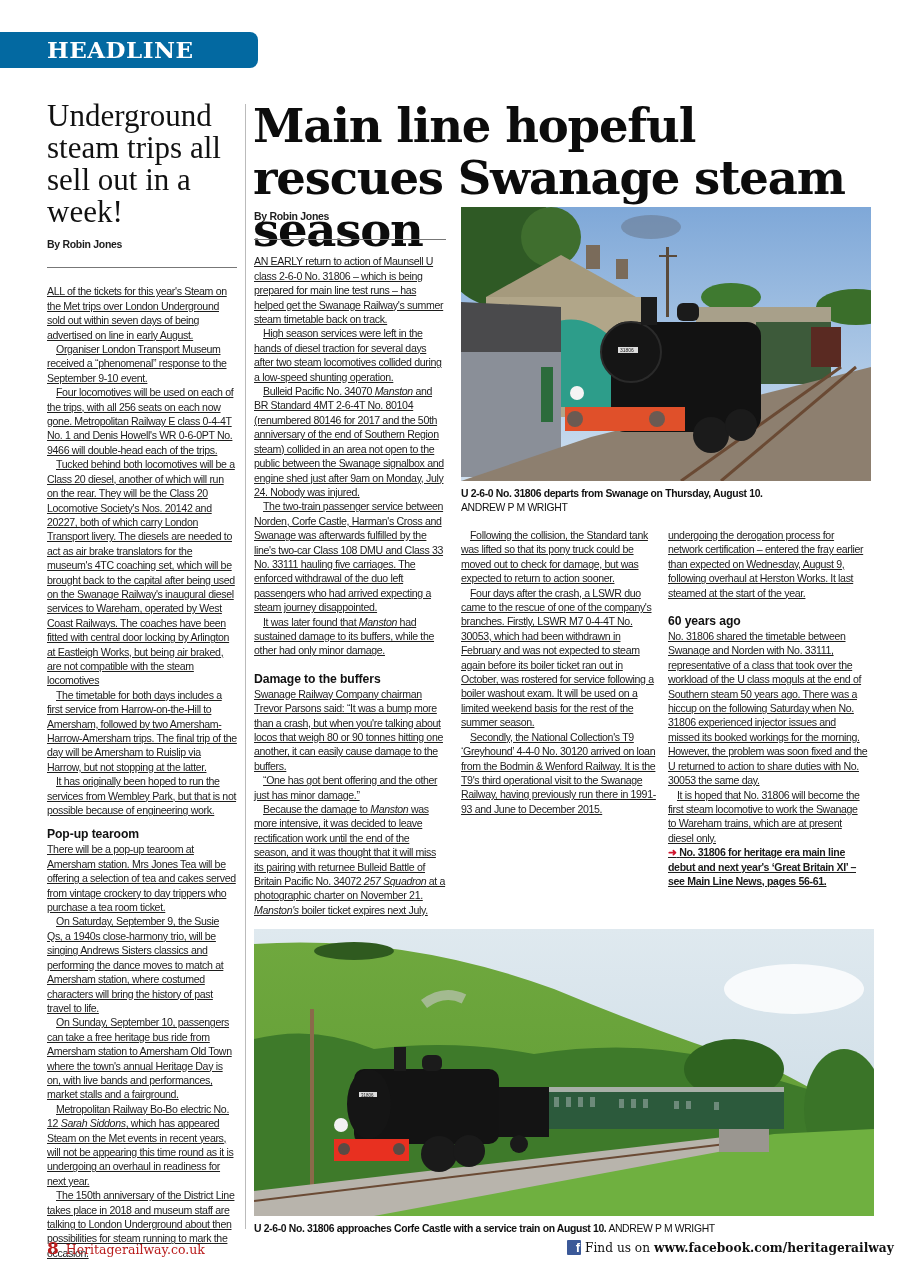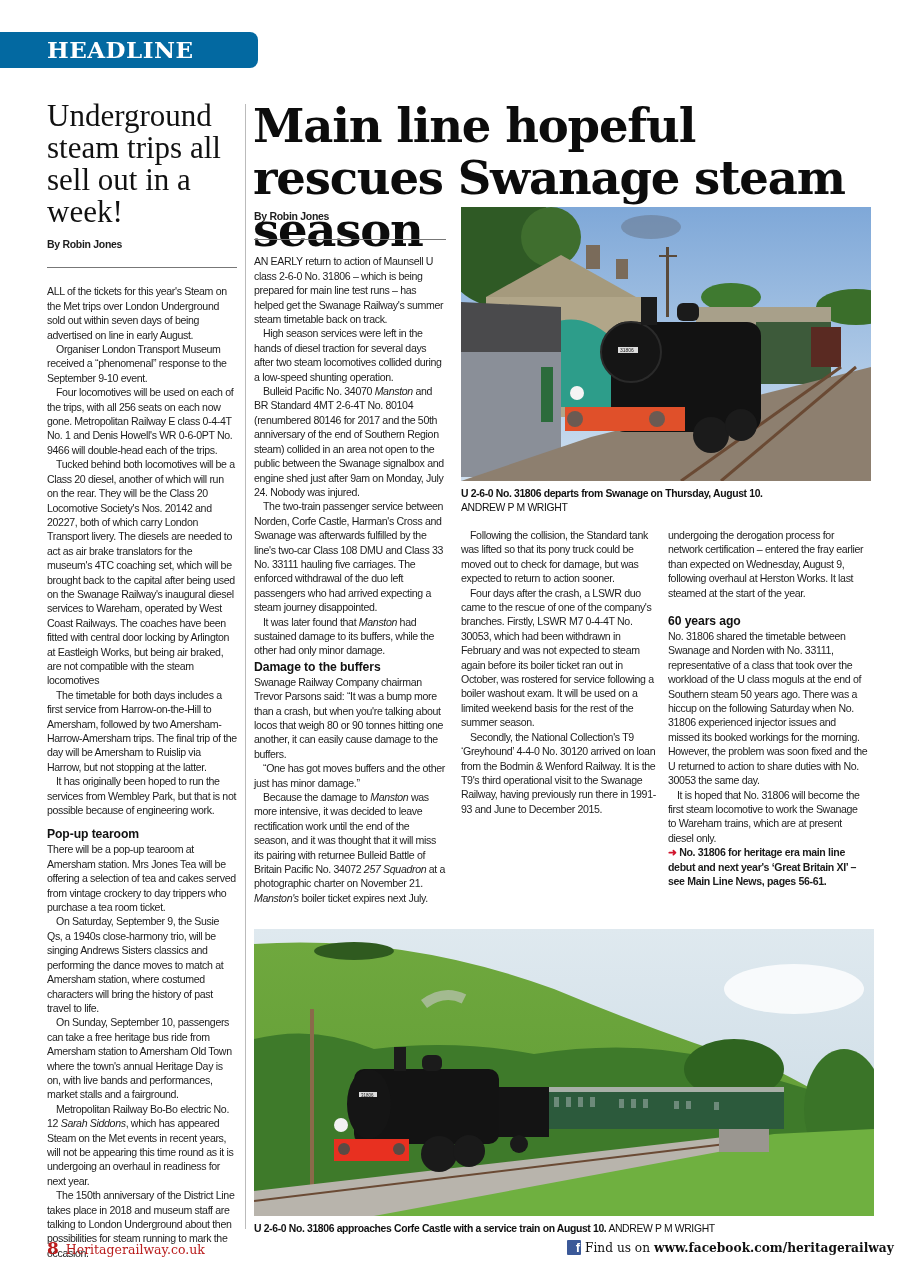--- a/index.html
+++ b/index.html
@@ -2,21 +2,21 @@
 <html><head>
 <meta charset="utf-8">
 <style>
   html,body{margin:0;padding:0;background:#fff;}
   body{width:905px;height:1280px;position:relative;overflow:hidden;font-family:"Liberation Sans",sans-serif;color:#1a1a1a;}
   .banner{position:absolute;left:0;top:32px;width:258px;height:36px;background:#0369a1;border-radius:0 8px 8px 0;}
   .banner span{position:absolute;left:47px;top:4px;font-family:"DejaVu Serif",serif;font-weight:bold;font-size:23px;color:#fff;letter-spacing:0.5px;}
   .side-title{position:absolute;left:47px;top:100px;width:195px;font-family:"Liberation Serif",serif;font-size:31px;line-height:32px;color:#111;}
   .byline{font-family:Liberation Sans, sans-serif;font-weight:bold;font-size:10.5px;letter-spacing:-0.3px;border-bottom:1.5px solid #777;padding-bottom:16px;}
   .col{position:absolute;font-size:10.6px;line-height:14.4px;letter-spacing:-0.35px;color:#1d1d1d;}
-  .col p{margin:0;text-indent:9px;}
+  .col p{margin:0;text-indent:9px;text-decoration:underline;}
   .col p.first{text-indent:0;}
   .col h4{margin:10px 0 0 0;font-size:12.2px;line-height:15px;font-weight:bold;letter-spacing:-0.1px;color:#111;}
   .col h4 + p{text-indent:0;}
   .vrule{position:absolute;left:245px;top:104px;width:1px;height:1125px;background:#bbb;}
   .main-title{position:absolute;left:253px;top:100px;width:640px;font-family:"DejaVu Serif",serif;font-weight:bold;font-size:46.5px;line-height:52px;letter-spacing:-1.2px;color:#0c0c0c;}
   .photo{position:absolute;overflow:hidden;}
   .caption{position:absolute;font-size:10.4px;line-height:13.5px;letter-spacing:-0.35px;color:#111;}
   .caption b{font-weight:bold;}
   .credit{font-weight:normal;}
   .footer-left{position:absolute;left:47px;top:1238px;font-family:"DejaVu Serif",serif;font-size:12.5px;color:#b91c1c;}
@@ -54,23 +54,23 @@
 
 <div class="main-title">Main line hopeful rescues Swanage steam season</div>
 
 <div class="col" style="left:254px;top:209px;width:192px;">
   <div class="byline" style="margin-bottom:14px;">By Robin Jones</div>
   <p class="first">AN EARLY return to action of Maunsell U class 2-6-0 No. 31806 – which is being prepared for main line test runs – has helped get the Swanage Railway's summer steam timetable back on track.</p>
   <p>High season services were left in the hands of diesel traction for several days after two steam locomotives collided during a low-speed shunting operation.</p>
   <p><span>Bulleid Pacific No. 34070 </span><i>Manston</i><span> and BR Standard 4MT 2-6-4T No. 80104 (renumbered 80146 for 2017 and the 50th anniversary of the end of Southern Region steam) collided in an area not open to the public between the Swanage signalbox and engine shed just after 9am on Monday, July 24. Nobody was injured.</span></p>
   <p>The two-train passenger service between Norden, Corfe Castle, Harman's Cross and Swanage was afterwards fulfilled by the line's two-car Class 108 DMU and Class 33 No. 33111 hauling five carriages. The enforced withdrawal of the duo left passengers who had arrived expecting a steam journey disappointed.</p>
   <p><span>It was later found that </span><i>Manston</i><span> had sustained damage to its buffers, while the other had only minor damage.</span></p>
-  <h4 style="margin-top:2px;">Damage to the buffers</h4>
+  <h4 style="margin-top:14px;">Damage to the buffers</h4>
   <p>Swanage Railway Company chairman Trevor Parsons said: “It was a bump more than a crash, but when you're talking about locos that weigh 80 or 90 tonnes hitting one another, it can easily cause damage to the buffers.</p>
-  <p>“One has got moves buffers and the other just has minor damage.”</p>
+  <p>“One has got bent offering and the other just has minor damage.”</p>
   <p><span>Because the damage to </span><i>Manston</i><span> was more intensive, it was decided to leave rectification work until the end of the season, and it was thought that it will miss its pairing with returnee Bulleid Battle of Britain Pacific No. 34072 </span><i>257 Squadron</i><span> at a photographic charter on November 21. </span><i>Manston's</i><span> boiler ticket expires next July.</span></p>
 </div>
 
 <div class="photo" style="left:461px;top:207px;width:410px;height:274px;">
   <svg width="410" height="274" viewBox="0 0 410 274">
     <defs>
       <linearGradient id="sky1" x1="0" y1="0" x2="0" y2="1">
           <stop offset="0" stop-color="#7fa8d8"></stop>
           <stop offset="1" stop-color="#cfe0f0"></stop>
         </linearGradient>

